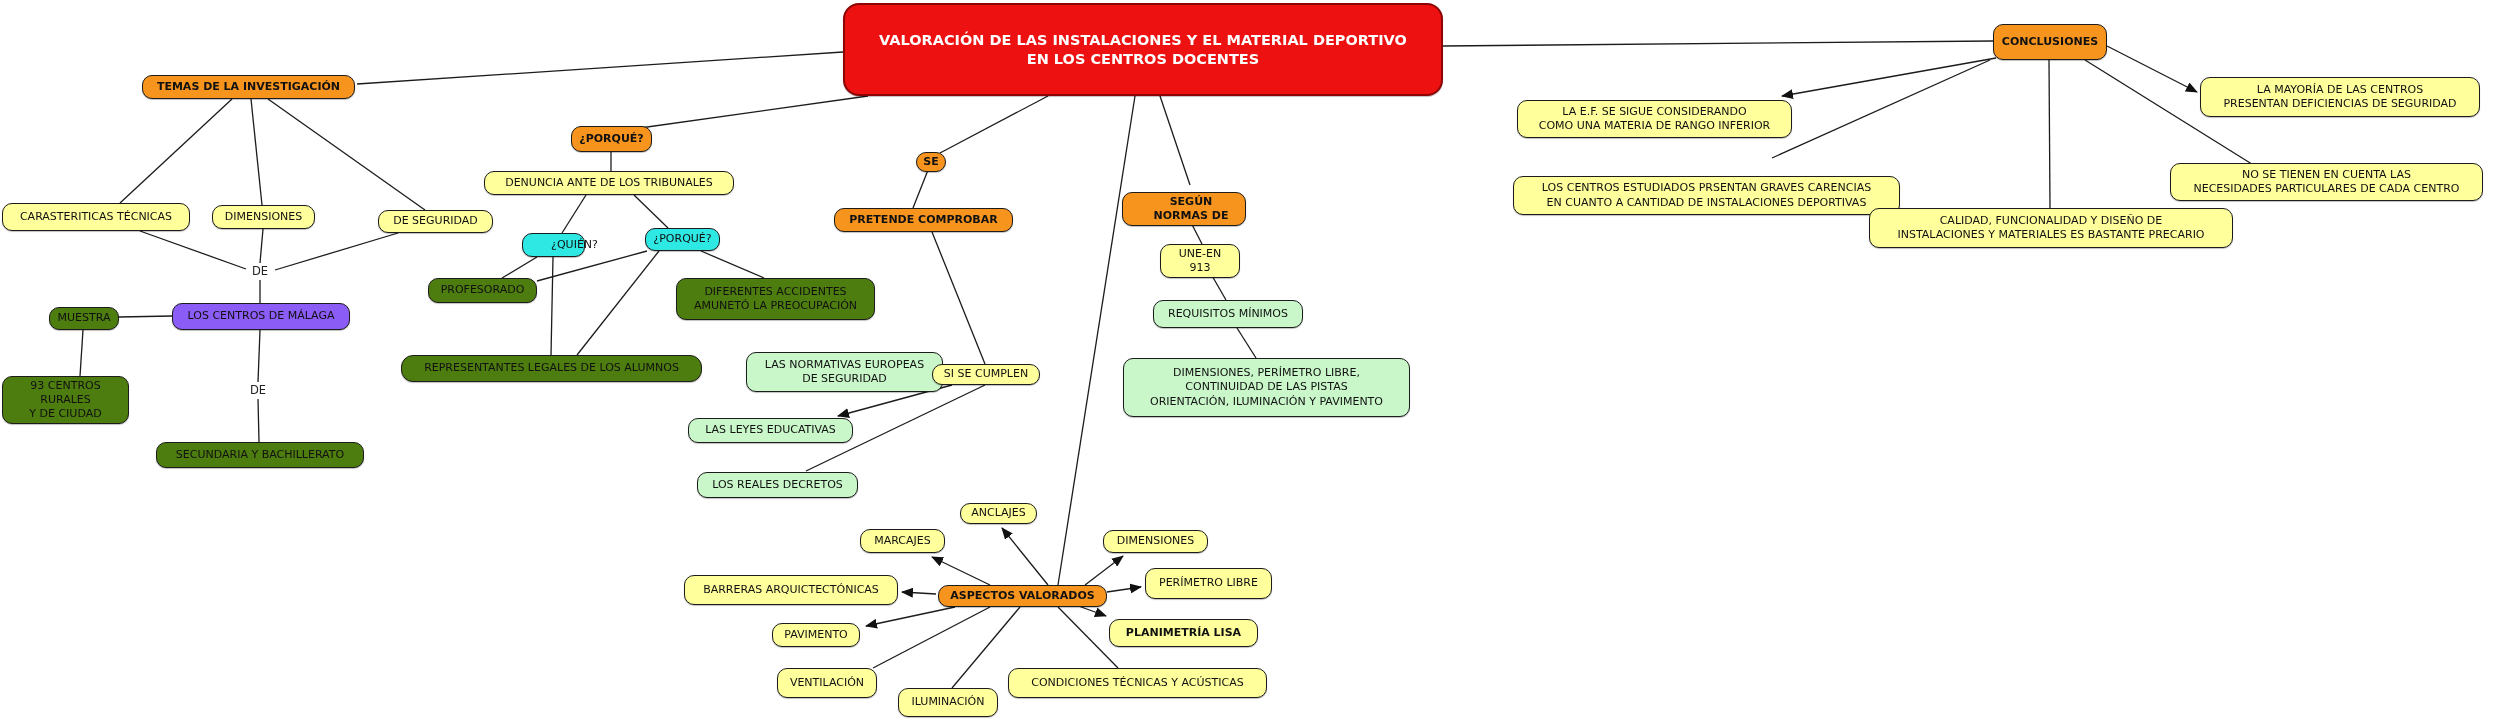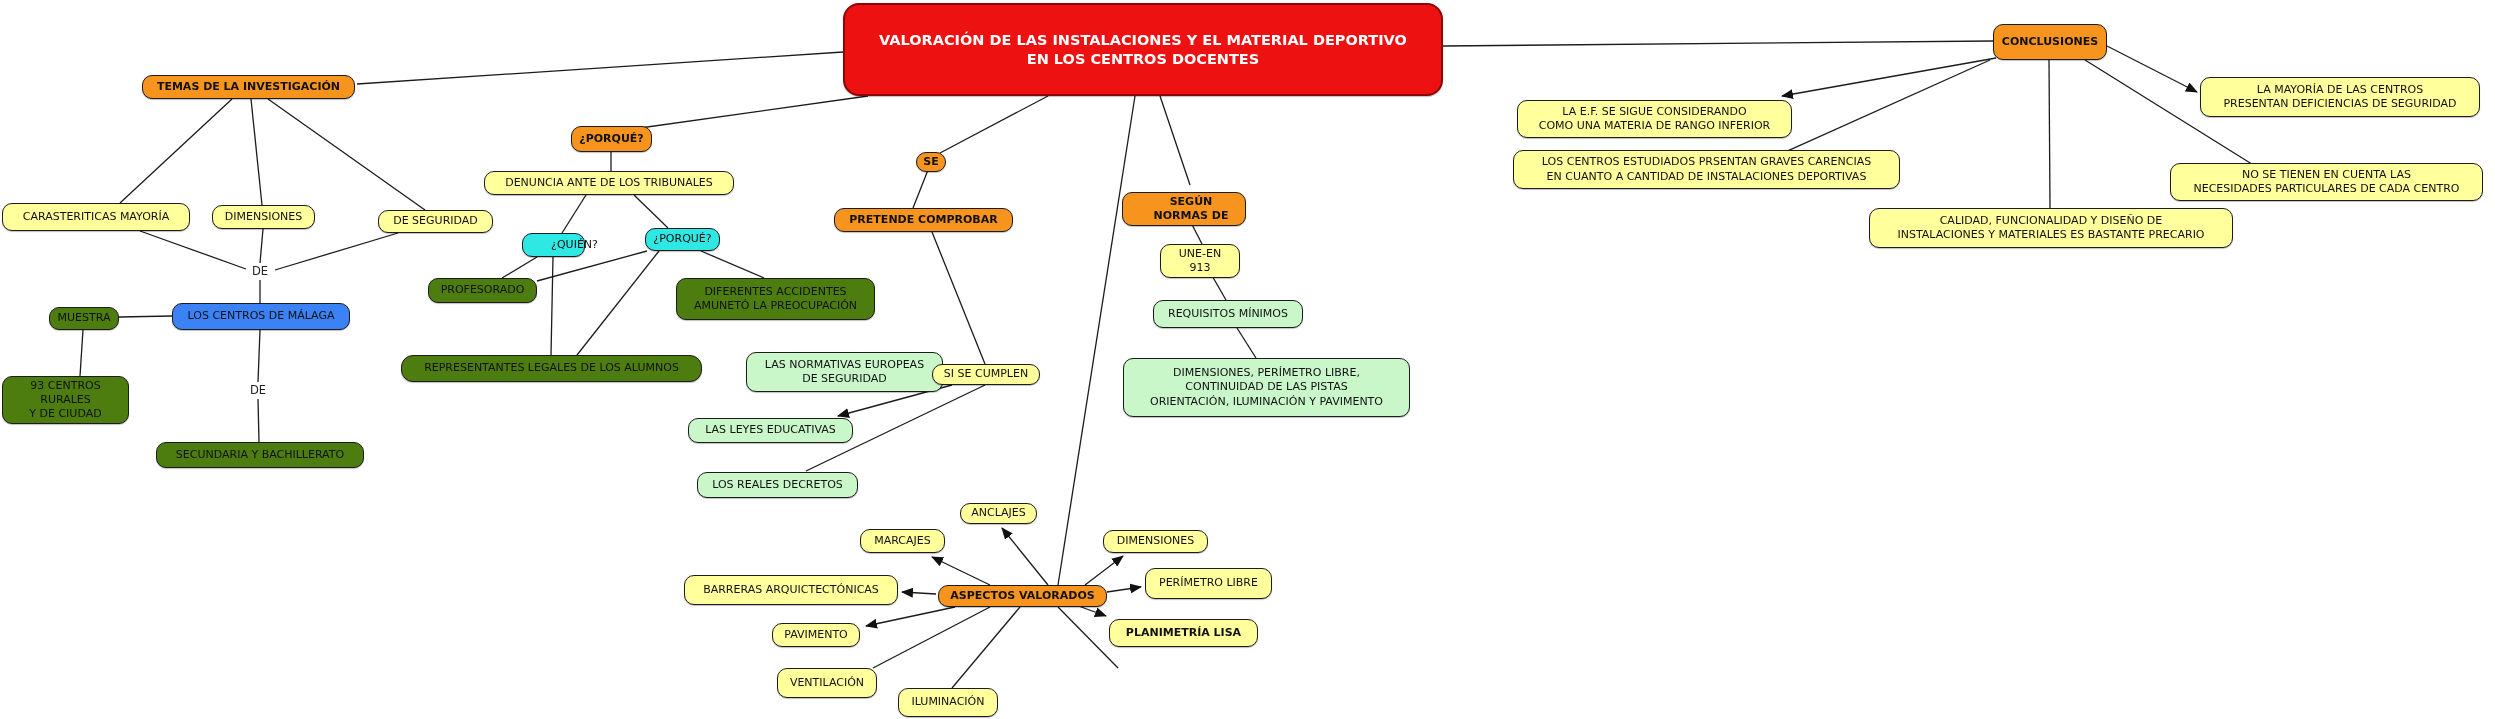--- a/index.html
+++ b/index.html
@@ -10,21 +10,21 @@
         text-align:center;box-sizing:border-box;padding:2px 6px;
         border:1.4px solid #1c1c1c;border-radius:10px;
         font-size:11px;line-height:1.28;color:#111;white-space:pre-line;
         box-shadow:0 1px 1px rgba(0,0,0,0.25);}
   .red{background:#ee1111;border-color:#8d0404;border-width:2px;border-radius:16px;
        font-weight:bold;font-size:14.5px;color:#ffffff;}
   .orange{background:#f7941e;font-weight:bold;}
   .yellow{background:#ffff9c;}
   .blue{background:#4d7c0f;}
   .cyan{background:#2ee8e4;}
-  .teal{background:#3b82f6;}
+  .teal{background:#8b5cf6;}
   .green{background:#c9f7c9;}
   .bold{font-weight:bold;}
   .edge-label{border:none;background:transparent;box-shadow:none;color:#222;
               padding:0;font-size:11.5px;}
 </style>
 </head>
 <body>
 
 <div id="canvas">
   <svg id="edges" xmlns="http://www.w3.org/2000/svg" viewBox="0 0 2495 719">
@@ -78,21 +78,21 @@
       <line x1="1085" y1="585" x2="1123" y2="556" stroke="#1c1c1c" stroke-width="1.3" marker-end="url(#arrow)"></line>
       <line x1="2107" y1="46" x2="2197" y2="92" stroke="#1c1c1c" stroke-width="1.3" marker-end="url(#arrow)"></line>
       <line x1="2085" y1="60" x2="2255" y2="166" stroke="#1c1c1c" stroke-width="1.3"></line>
       <line x1="2049" y1="60" x2="2050" y2="208" stroke="#1c1c1c" stroke-width="1.3"></line>
       <line x1="1996" y1="58" x2="1782" y2="96" stroke="#1c1c1c" stroke-width="1.3" marker-end="url(#arrow)"></line>
       <line x1="1990" y1="60" x2="1772" y2="158" stroke="#1c1c1c" stroke-width="1.3"></line>
     </svg>
 <div class="node red" style="left: 843px; top: 3px; width: 600px; min-height: 93px;">VALORACIÓN DE LAS INSTALACIONES Y EL MATERIAL DEPORTIVO
 EN LOS CENTROS DOCENTES</div>
     <div class="node orange" style="left: 142px; top: 75px; width: 213px; min-height: 24px;">TEMAS DE LA INVESTIGACIÓN</div>
-    <div class="node yellow" style="left: 2px; top: 203px; width: 188px; min-height: 28px;">CARASTERITICAS MAYORÍA</div>
+    <div class="node yellow" style="left: 2px; top: 203px; width: 188px; min-height: 28px;">CARASTERITICAS TÉCNICAS</div>
     <div class="node yellow" style="left: 212px; top: 205px; width: 103px; min-height: 24px;">DIMENSIONES</div>
     <div class="node yellow" style="left: 378px; top: 210px; width: 115px; min-height: 23px;">DE SEGURIDAD</div>
     <div class="node edge-label" style="left: 246px; top: 263px; width: 28px; min-height: 17px;">DE</div>
     <div class="node blue" style="left: 49px; top: 307px; width: 70px; min-height: 23px;">MUESTRA</div>
     <div class="node teal" style="left: 172px; top: 303px; width: 178px; min-height: 27px;">LOS CENTROS DE MÁLAGA</div>
     <div class="node blue" style="left: 2px; top: 376px; width: 127px; min-height: 38px;">93 CENTROS RURALES
 Y DE CIUDAD</div>
     <div class="node edge-label" style="left: 244px; top: 382px; width: 28px; min-height: 17px;">DE</div>
     <div class="node blue" style="left: 156px; top: 442px; width: 208px; min-height: 26px;">SECUNDARIA Y BACHILLERATO</div>
     <div class="node orange" style="left: 571px; top: 126px; width: 81px; min-height: 26px;">¿PORQUÉ?</div>
@@ -116,27 +116,28 @@
     <div class="node green" style="left: 1123px; top: 358px; width: 287px; min-height: 59px;">DIMENSIONES, PERÍMETRO LIBRE,
 CONTINUIDAD DE LAS PISTAS
 ORIENTACIÓN, ILUMINACIÓN Y PAVIMENTO</div>
     <div class="node yellow" style="left: 960px; top: 503px; width: 77px; min-height: 21px;">ANCLAJES</div>
     <div class="node yellow" style="left: 860px; top: 529px; width: 85px; min-height: 24px;">MARCAJES</div>
     <div class="node yellow" style="left: 684px; top: 575px; width: 214px; min-height: 30px;">BARRERAS ARQUICTECTÓNICAS</div>
     <div class="node orange" style="left: 938px; top: 585px; width: 169px; min-height: 22px;">ASPECTOS VALORADOS</div>
     <div class="node yellow" style="left: 772px; top: 623px; width: 88px; min-height: 24px;">PAVIMENTO</div>
     <div class="node yellow" style="left: 777px; top: 668px; width: 100px; min-height: 30px;">VENTILACIÓN</div>
     <div class="node yellow" style="left: 898px; top: 688px; width: 100px; min-height: 29px;">ILUMINACIÓN</div>
+    <div class="node yellow" style="left: 1008px; top: 668px; width: 259px; min-height: 30px;">CONDICIONES TÉCNICAS Y ACÚSTICAS</div>
     <div class="node yellow" style="left: 1103px; top: 530px; width: 105px; min-height: 23px;">DIMENSIONES</div>
     <div class="node yellow" style="left: 1145px; top: 568px; width: 127px; min-height: 31px;">PERÍMETRO LIBRE</div>
     <div class="node yellow bold" style="left: 1109px; top: 619px; width: 149px; min-height: 28px;">PLANIMETRÍA LISA</div>
     <div class="node orange" style="left: 1993px; top: 24px; width: 114px; min-height: 36px;">CONCLUSIONES</div>
     <div class="node yellow" style="left: 2200px; top: 77px; width: 280px; min-height: 40px;">LA MAYORÍA DE LAS CENTROS
 PRESENTAN DEFICIENCIAS DE SEGURIDAD</div>
     <div class="node yellow" style="left: 1517px; top: 100px; width: 275px; min-height: 38px;">LA E.F. SE SIGUE CONSIDERANDO
 COMO UNA MATERIA DE RANGO INFERIOR</div>
-    <div class="node yellow" style="left: 1513px; top: 150px; width: 387px; min-height: 39px;">LOS CENTROS ESTUDIADOS PRSENTAN GRAVES CARENCIAS
+    <div class="node yellow" style="left: 1513px; top: 176px; width: 387px; min-height: 39px;">LOS CENTROS ESTUDIADOS PRSENTAN GRAVES CARENCIAS
 EN CUANTO A CANTIDAD DE INSTALACIONES DEPORTIVAS</div>
     <div class="node yellow" style="left: 2170px; top: 163px; width: 313px; min-height: 38px;">NO SE TIENEN EN CUENTA LAS
 NECESIDADES PARTICULARES DE CADA CENTRO</div>
     <div class="node yellow" style="left: 1869px; top: 208px; width: 364px; min-height: 40px;">CALIDAD, FUNCIONALIDAD Y DISEÑO DE
 INSTALACIONES Y MATERIALES ES BASTANTE PRECARIO</div>
   </div>
 
 </body></html>

